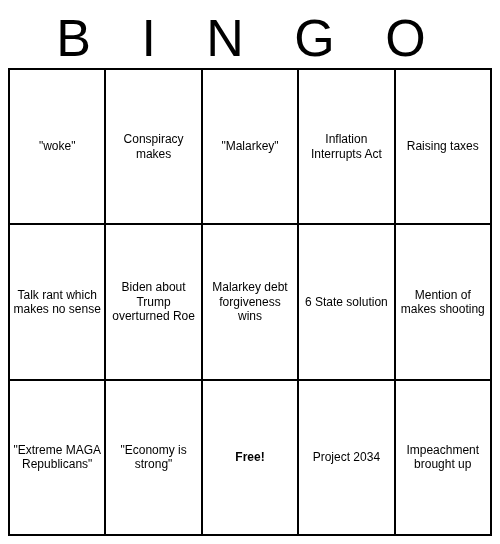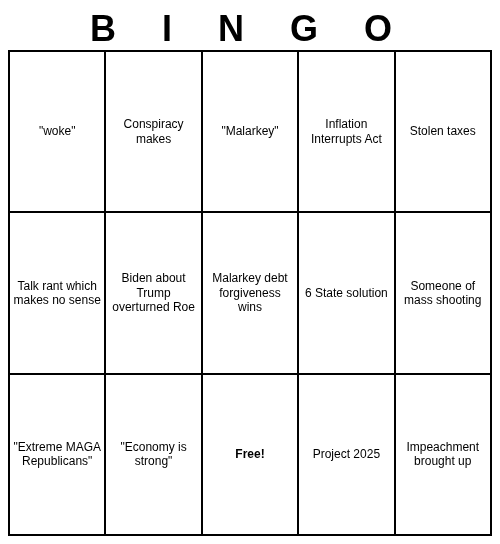--- a/index.html
+++ b/index.html
@@ -12,22 +12,22 @@
       height: 544px;
       background: #fff;
       font-family: Arial, sans-serif;
       display: flex;
       flex-direction: column;
       align-items: center;
       justify-content: flex-start;
       padding: 8px;
     }
     .bingo-title {
-      font-size: 36px;
-      font-weight: bold;
+      font-size: 52px;
+      font-weight: normal;
       letter-spacing: 18px;
       text-align: center;
       margin-bottom: 0;
       font-family: Arial, sans-serif;
     }
     .bingo-table {
       border-collapse: collapse;
       width: 484px;
       flex: 1;
     }
@@ -56,30 +56,30 @@
 
 <div class="bingo-title">B I N G O</div>
 
 <table class="bingo-table outer-border">
   <tbody id="bingo-body">
       <tr>
         <td>"woke"</td>
         <td>Conspiracy makes</td>
         <td>"Malarkey"</td>
         <td>Inflation Interrupts Act</td>
-        <td>Stolen taxes</td>
+        <td>Raising taxes</td>
       </tr>
       <tr>
         <td>Talk rant which makes no sense</td>
         <td>Biden about Trump overturned Roe</td>
         <td>Malarkey debt forgiveness wins</td>
         <td>6 State solution</td>
-        <td>Someone of mass shooting</td>
+        <td>Mention of makes shooting</td>
       </tr>
       <tr>
         <td>"Extreme MAGA Republicans"</td>
         <td>"Economy is strong"</td>
         <td class="free-cell">Free!</td>
-        <td>Project 2025</td>
+        <td>Project 2034</td>
         <td>Impeachment brought up</td>
       </tr>
     </tbody>
 </table>
 
 </body></html>

